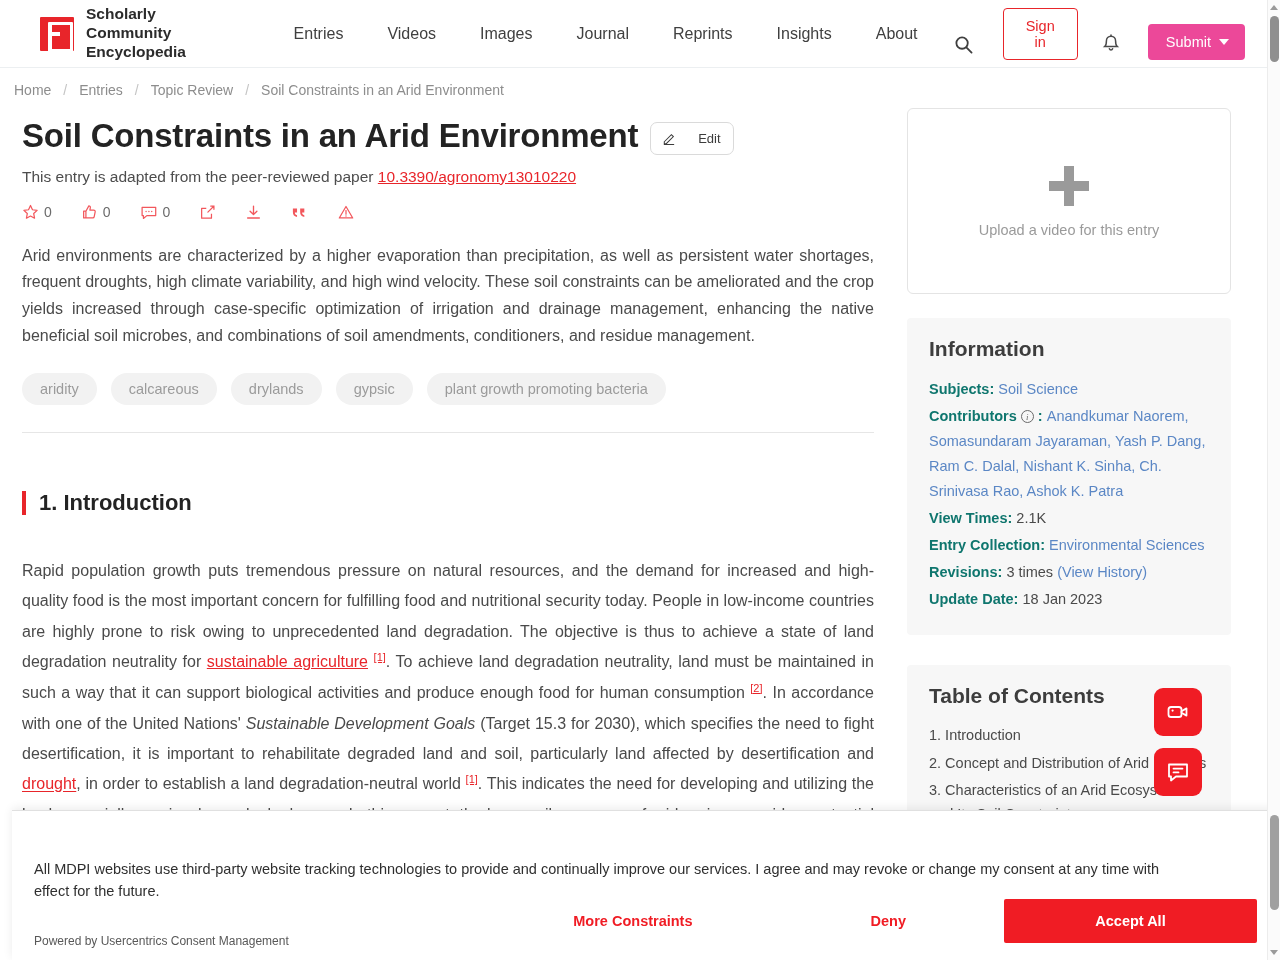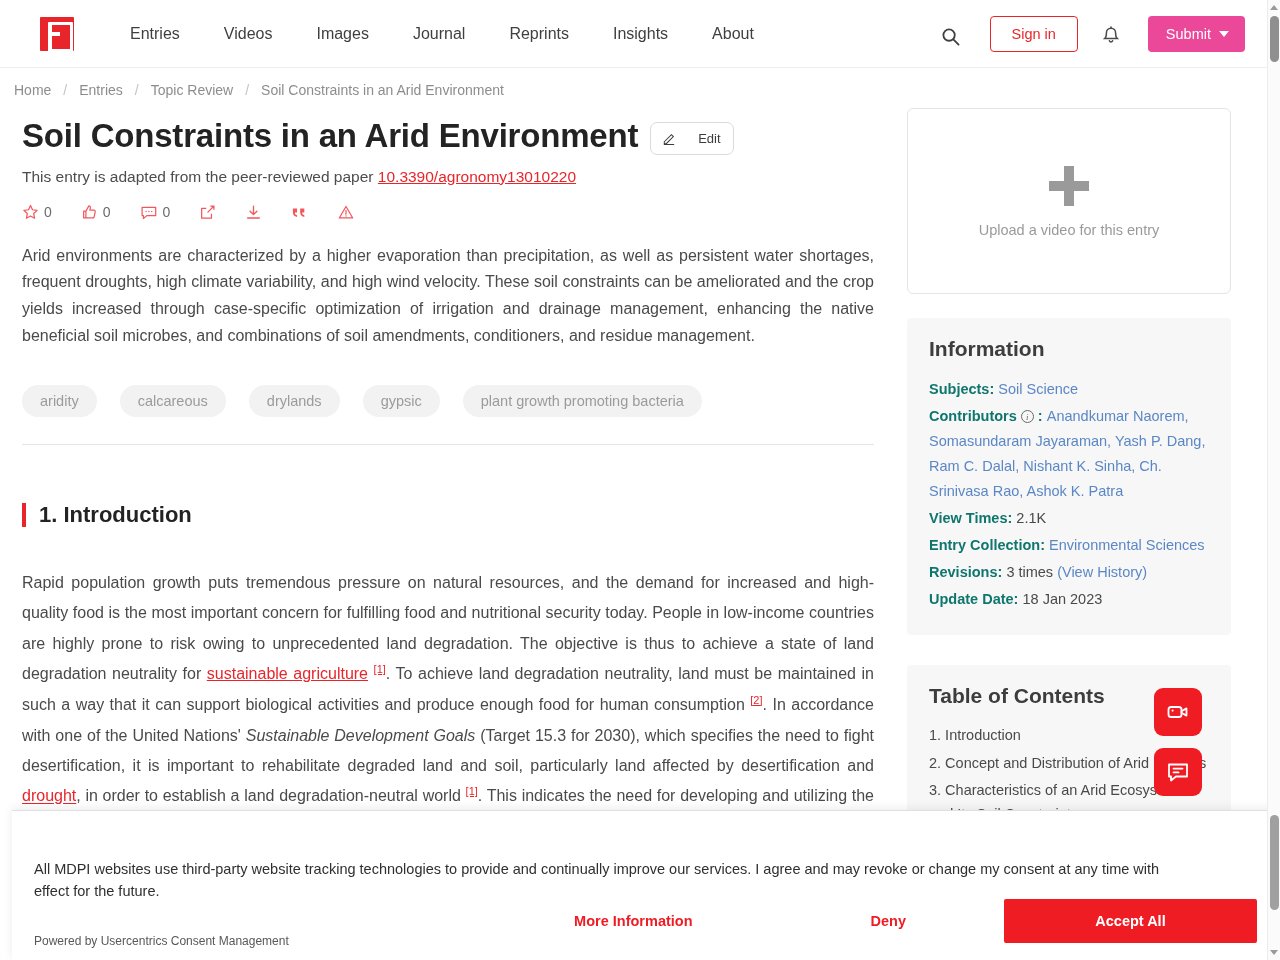--- a/index.html
+++ b/index.html
@@ -197,22 +197,22 @@
     color: #4a4a4a;
     line-height: 1.67;
     text-align: justify;
     margin: 22px 0 0 0;
   }
 
   
   .tag-row {
     display: flex;
     flex-wrap: wrap;
-    gap: 23px;
-    margin-top: 36px;
+    gap: 14px;
+    margin-top: 24px;
   }
   .tag {
     background: #f2f2f2;
     color: #9b9b9b;
     border-radius: 17px;
     padding: 8px 18px;
     font-size: 14.5px;
     cursor: pointer;
   }
   .divider {
@@ -449,20 +449,21 @@
     background: #fff;
     z-index: 50;
   }
 </style>
 </head>
 <body>
 
 <header class="site-header">
   <a class="brand" href="#">
     <span class="brand-logo"></span>
+    <span class="brand-text">Scholarly Community Encyclopedia</span>
   </a>
   <nav class="main-nav">
     <a class="nav-link" href="#">Entries</a>
     <a class="nav-link" href="#">Videos</a>
     <a class="nav-link" href="#">Images</a>
     <a class="nav-link" href="#">Journal</a>
     <a class="nav-link" href="#">Reprints</a>
     <a class="nav-link" href="#">Insights</a>
     <a class="nav-link" href="#">About</a>
   </nav>
@@ -652,21 +653,21 @@
       <line x1="8.5" y1="13.4" x2="13.5" y2="13.4" stroke-linecap="round"></line>
     </svg>
   </button>
 </div>
 
 <div class="content-mask"></div>
 
 <div class="cookie-banner">
   <p class="cookie-text">All MDPI websites use third-party website tracking technologies to provide and continually improve our services. I agree and may revoke or change my consent at any time with effect for the future.</p>
   <div class="cookie-actions">
-    <button class="link-btn more-info-btn">More Information</button>
+    <button class="link-btn more-info-btn">More Constraints</button>
     <button class="link-btn deny-btn">Deny</button>
     <button class="accept-btn">Accept All</button>
   </div>
   <div class="cookie-powered">Powered by Usercentrics Consent Management</div>
 </div>
 
 <div class="scrollbar-track">
   <span class="sb-arrow up"></span>
   <span class="sb-thumb-main"></span>
   <span class="sb-thumb-inner"></span>

